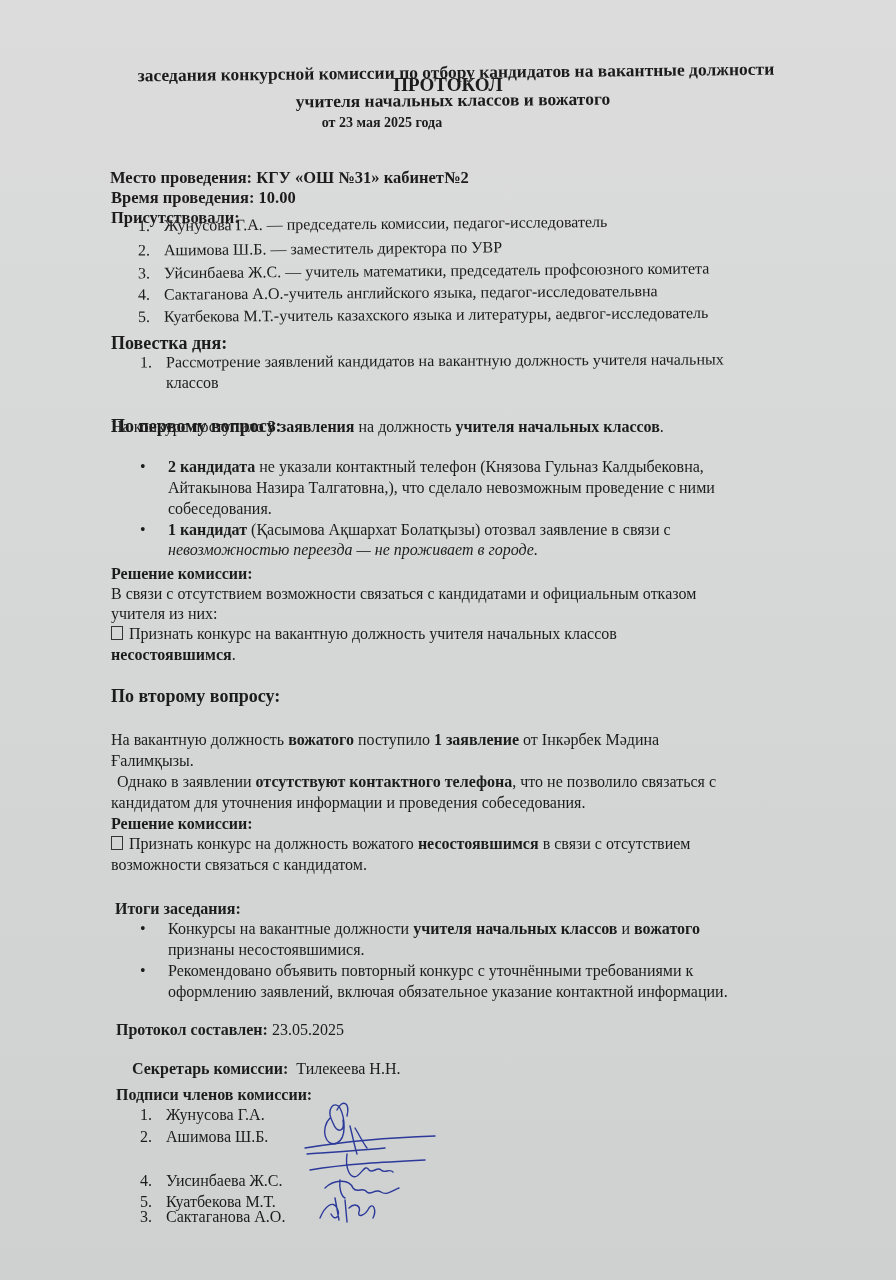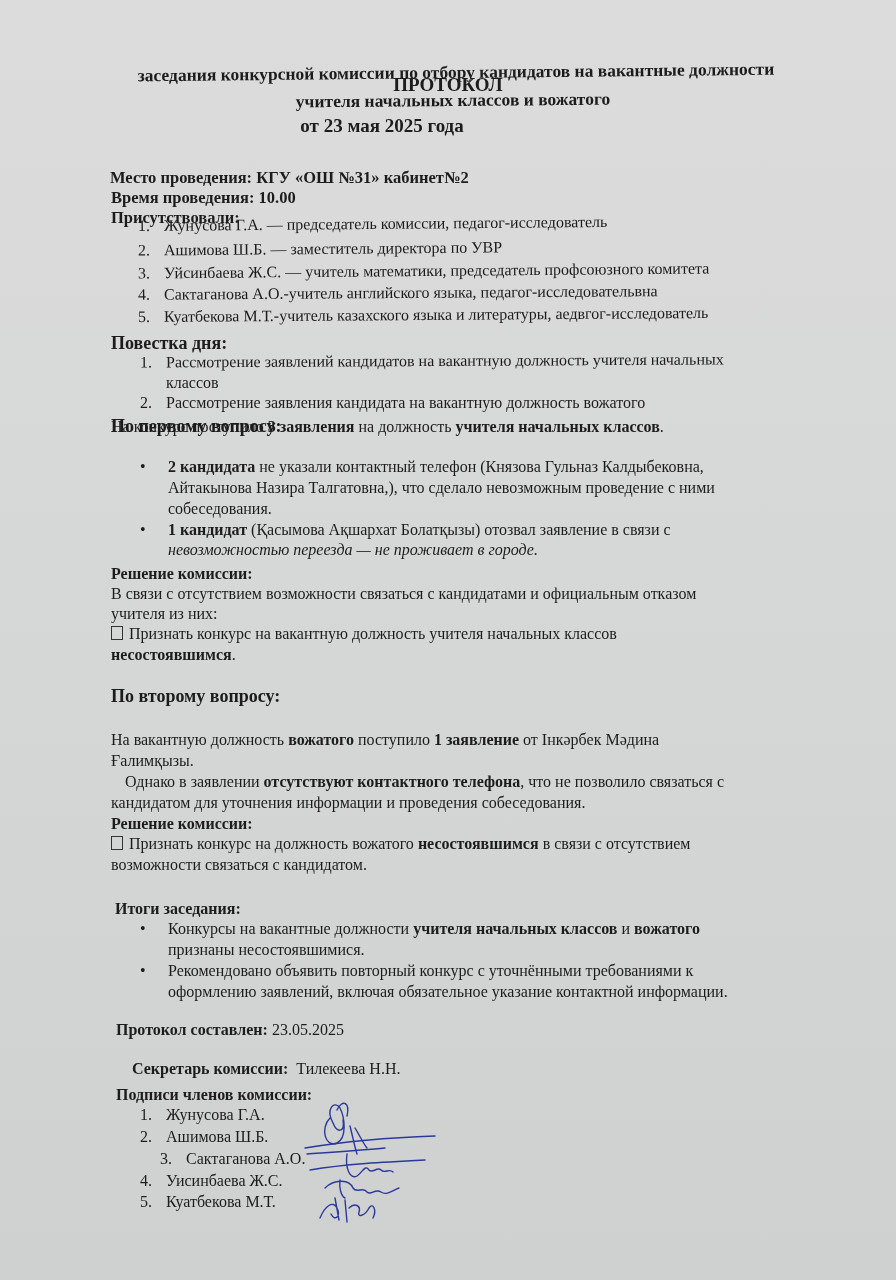--- a/index.html
+++ b/index.html
@@ -21,21 +21,21 @@
     .sq { display: inline-block; width: 10px; height: 12px; border: 1px solid #333; margin-right: 6px; vertical-align: -1px; }
   </style>
 </head>
 <body>
 
 <div class="page">
 
   <div class="abs b" style="left:0;width:896px;text-align:center;top:53px;font-size:19px;margin-top:21px;">ПРОТОКОЛ</div>
   <div class="abs b" style="left:0;width:912px;text-align:center;top:62px;font-size:17.5px;transform:rotate(-0.6deg);">заседания конкурсной комиссии по отбору кандидатов на вакантные должности</div>
   <div class="abs b" style="left:0;width:906px;text-align:center;top:90px;font-size:17.5px;transform:rotate(-0.5deg);">учителя начальных классов и вожатого</div>
-  <div class="abs b" style="left:0;width:764px;text-align:center;top:115px;font-size:19px;">от 23 мая 2025 года</div>
+  <div class="abs b" style="left:0;width:764px;text-align:center;top:115px;font-size:14px;">от 23 мая 2025 года</div>
 
   <div class="abs b f17" style="left:110px;top:168px;">Место проведения: КГУ «ОШ №31» кабинет№2</div>
   <div class="abs b f17" style="left:111px;top:188px;">Время проведения: 10.00</div>
   <div class="abs b f17" style="left:111px;top:208px;">Присутствовали:</div>
 
   <div class="abs f16" style="left:138px;top:215px;transform:rotate(-0.5deg);">
     <span class="num">1.</span><span>Жунусова Г.А. — председатель комиссии, педагог-исследователь</span>
   </div>
   <div class="abs f16" style="left:138px;top:240px;transform:rotate(-0.5deg);">
     <span class="num">2.</span><span>Ашимова Ш.Б. — заместитель директора по УВР</span>
@@ -48,23 +48,20 @@
   </div>
   <div class="abs f16" style="left:138px;top:306px;transform:rotate(-0.4deg);">
     <span class="num">5.</span><span>Куатбекова М.Т.-учитель казахского языка и литературы, аедвгог-исследователь</span>
   </div>
 
   <div class="abs h18" style="left:111px;top:333px;">Повестка дня:</div>
   <div class="abs f16" style="left:140px;top:352px;transform:rotate(-0.3deg);">
     <span class="num">1.</span><span>Рассмотрение заявлений кандидатов на вакантную должность учителя начальных</span>
   </div>
   <div class="abs f16" style="left:166px;top:374px;">классов</div>
-  <div class="abs f16" style="left:140px;top:394px;">
-    <span class="num">2.</span><span>Рассмотрение заявления кандидата на вакантную должность вожатого</span>
-  </div>
 
   <div class="abs h18" style="left:111px;top:416px;">По первому вопросу:</div>
   <div class="abs f16" style="left:111px;top:418px;">
     <span>На конкурс поступило </span><b>3 заявления</b><span> на должность </span><b>учителя начальных классов</b><span>.</span>
   </div>
 
   <div class="abs f16" style="left:140px;top:458px;">
     <span class="bullet">•</span><b>2 кандидата</b><span> не указали контактный телефон (Князова Гульназ Калдыбековна,</span>
   </div>
   <div class="abs f16" style="left:168px;top:479px;">Айтакынова Назира Талгатовна,), что сделало невозможным проведение с ними</div>
@@ -82,21 +79,21 @@
   </div>
   <div class="abs f16" style="left:111px;top:646px;">
     <b>несостоявшимся</b><span>.</span>
   </div>
 
   <div class="abs h18" style="left:111px;top:686px;">По второму вопросу:</div>
   <div class="abs f16" style="left:111px;top:731px;text-align:center;">
     <span>На вакантную должность </span><b>вожатого</b><span> поступило </span><b>1 заявление</b><span> от Інкәрбек Мәдина</span>
   </div>
   <div class="abs f16" style="left:111px;top:752px;">Ғалимқызы.</div>
-  <div class="abs f16" style="left:125px;top:773px;">
+  <div class="abs f16" style="left:117px;top:773px;">
     <span>Однако в заявлении </span><b>отсутствуют контактного телефона</b><span>, что не позволило связаться с</span>
   </div>
   <div class="abs f16" style="left:111px;top:794px;">кандидатом для уточнения информации и проведения собеседования.</div>
   <div class="abs b f16" style="left:111px;top:815px;">Решение комиссии:</div>
   <div class="abs f16" style="left:111px;top:835px;">
     <span class="sq"></span><span>Признать конкурс на должность вожатого </span><b>несостоявшимся</b><span> в связи с отсутствием</span>
   </div>
   <div class="abs f16" style="left:111px;top:856px;">возможности связаться с кандидатом.</div>
 
   <div class="abs b f16" style="left:115px;top:900px;">Итоги заседания:</div>
@@ -112,21 +109,21 @@
   <div class="abs f16" style="left:116px;top:1021px;">
     <b>Протокол составлен:</b><span> 23.05.2025</span>
   </div>
   <div class="abs f16" style="left:116px;top:1042px;white-space:pre;">
     <b>Секретарь комиссии:</b><span>  Тилекеева Н.Н.</span>
   </div>
 
   <div class="abs b f16" style="left:116px;top:1086px;">Подписи членов комиссии:</div>
   <div class="abs f16" style="left:140px;top:1106px;"><span class="num">1.</span><span>Жунусова Г.А.</span></div>
   <div class="abs f16" style="left:140px;top:1128px;"><span class="num">2.</span><span>Ашимова Ш.Б.</span></div>
-  <div class="abs f16" style="left:140px;top:1150px;margin-left:20px;"><span class="num">3.</span><span>Сактаганова А.О.</span></div>
+  <div class="abs f16" style="left:140px;top:1208px;"><span class="num">3.</span><span>Сактаганова А.О.</span></div>
   <div class="abs f16" style="left:140px;top:1172px;"><span class="num">4.</span><span>Уисинбаева Ж.С.</span></div>
   <div class="abs f16" style="left:140px;top:1193px;"><span class="num">5.</span><span>Куатбекова М.Т.</span></div>
 
   <svg class="abs" style="left:295px;top:1088px;" width="150" height="140" viewBox="0 0 150 140">
     <g fill="none" stroke="#2b3a9a" stroke-width="1.4" stroke-linecap="round" stroke-linejoin="round">
 
       <path d="M35 30 C 25 40, 30 60, 42 55 C 52 50, 50 30, 45 20 C 40 12, 30 20, 38 35 C 42 45, 50 45, 48 32"></path>
       <path d="M42 22 C 48 10, 55 15, 52 28"></path>
 
       <path d="M10 60 C 40 55, 80 50, 140 48"></path>

